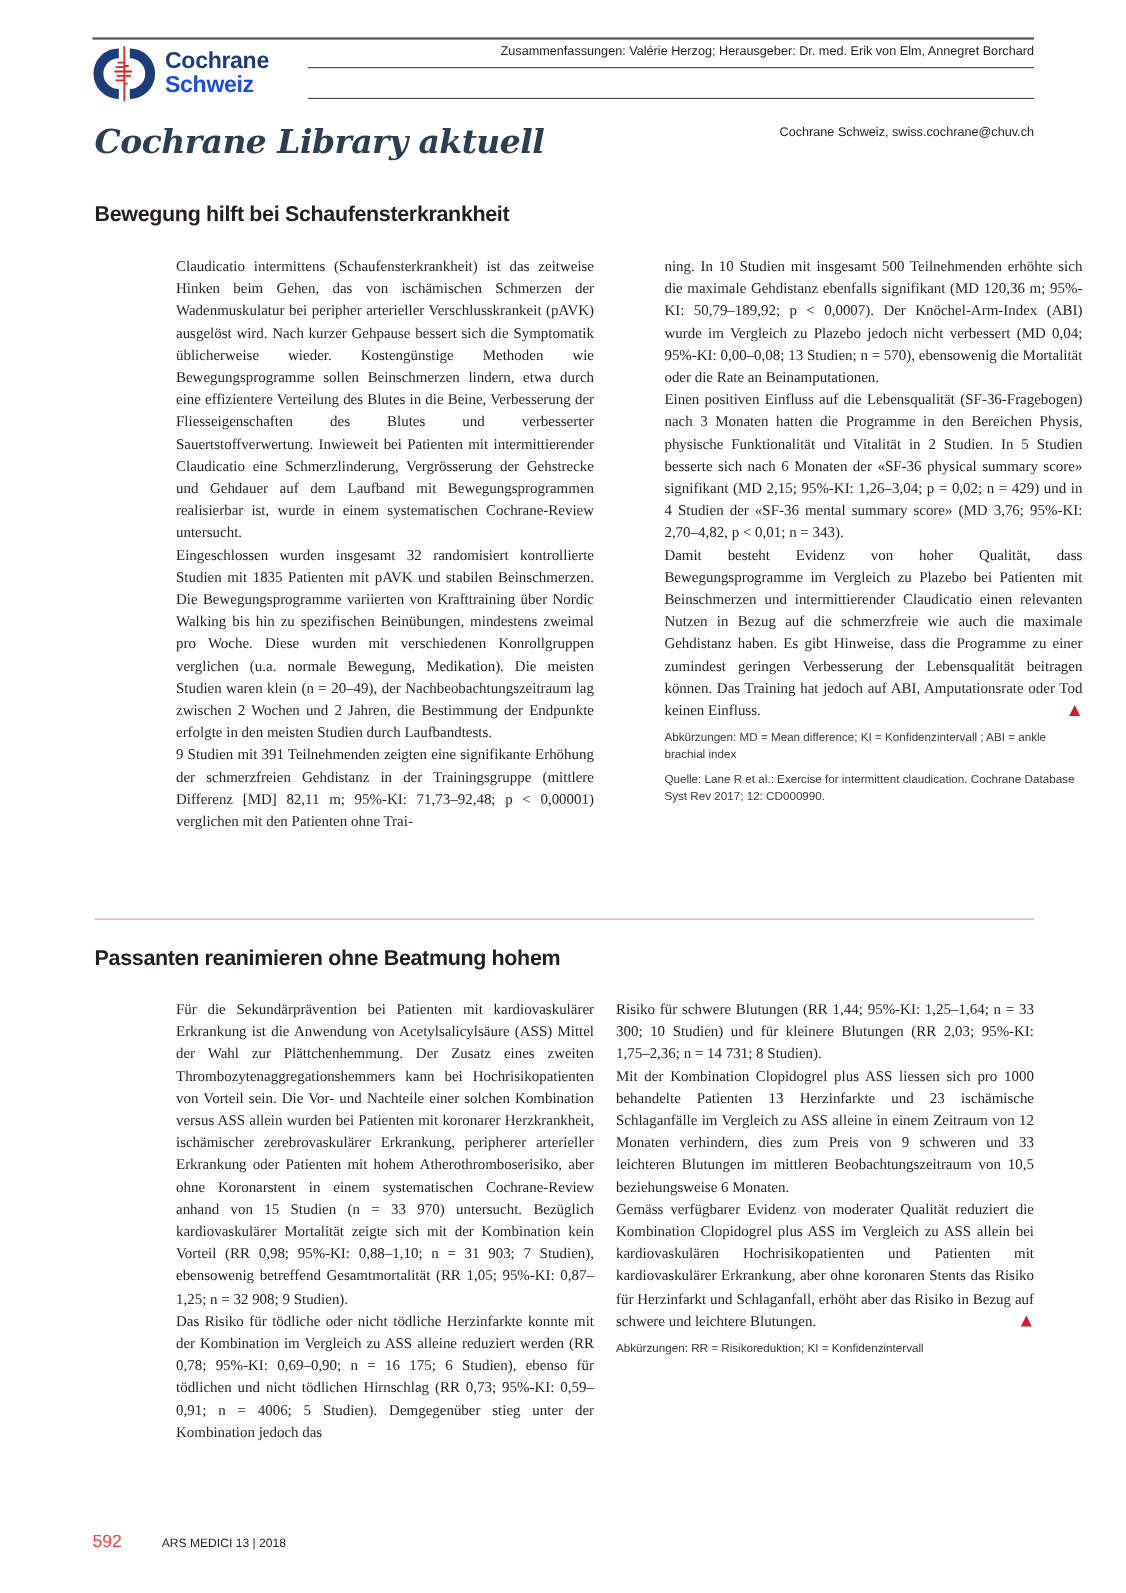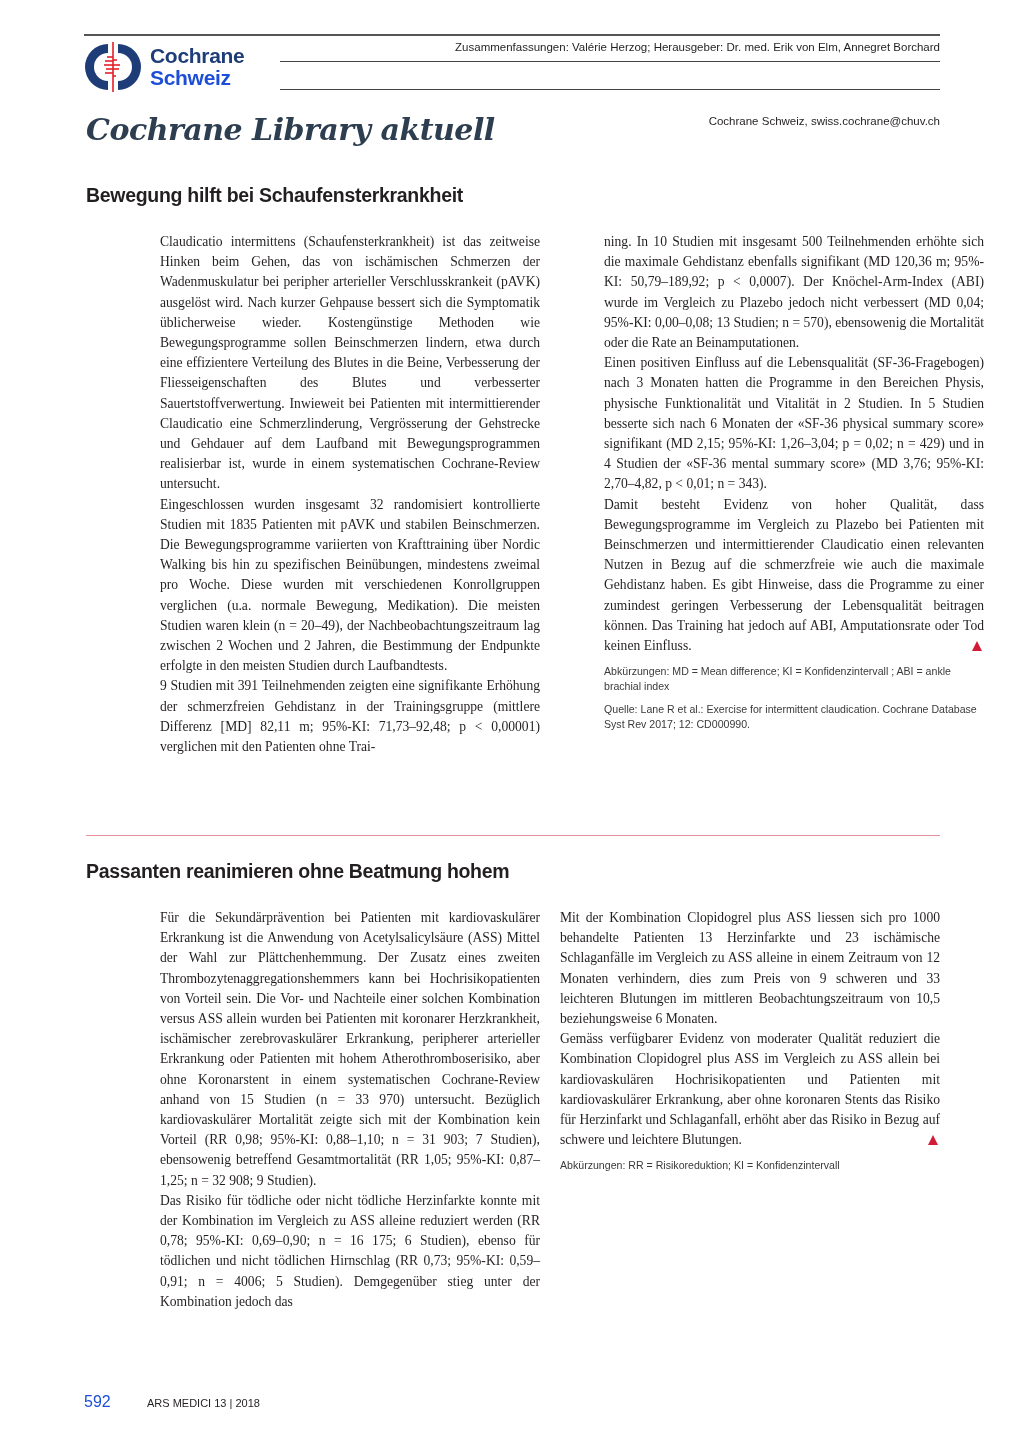--- a/index.html
+++ b/index.html
@@ -24,21 +24,21 @@
 
     .col { position: absolute; width: 380px; font-family: "Liberation Serif", serif; font-size: 13.6px; line-height: 20.2px; color: #231f20; text-align: justify; hyphens: manual; }
     .col p { margin: 0; }
 
     .meta { font-family: "Liberation Sans", sans-serif; font-size: 10.6px; line-height: 15px; color: #3a3a3a; text-align: left; margin-top: 8px; }
     .end-triangle { display: inline-block; float: right; width: 0; height: 0; border-left: 5.5px solid transparent; border-right: 5.5px solid transparent; border-bottom: 10px solid #d01c36; margin-top: 5px; margin-right: 2px; }
 
     .divider { position: absolute; left: 86px; top: 835px; width: 854px; height: 1px; background: #e8909a; }
 
     .footer { position: absolute; left: 84px; top: 1393px; font-family: "Liberation Sans", sans-serif; }
-    .footer .pageno { position: absolute; left: 0; top: 0; font-size: 16px; color: #1d4ed8; }
+    .footer .pageno { position: absolute; left: 0; top: 0; font-size: 16px; color: #ef4444; }
     .footer .journal { position: absolute; left: 63px; top: 4px; font-size: 11px; color: #231f20; white-space: nowrap; }
   </style>
 </head>
 <body>
 
 <div class="header">
   <div class="topline"></div>
   <div class="logo">
     <svg width="58" height="54" viewBox="0 0 58 54">
       <path d="M24 4 A23 23 0 0 0 24 50 L24 41 A14 14 0 0 1 24 13 Z" fill="#1e3c78"></path>
@@ -86,20 +86,21 @@
 <div class="divider"></div>
 
 <h2 class="article-title" style="top:860px;">Passanten reanimieren ohne Beatmung hohem</h2>
 
 <div class="col" style="left:160px; top:908px;">
   <p>Für die Sekundärprävention bei Patienten mit kardiovaskulärer Erkrankung ist die Anwendung von Acetylsalicylsäure (ASS) Mittel der Wahl zur Plättchenhemmung. Der Zusatz eines zweiten Thrombozytenaggregationshemmers kann bei Hochrisikopatienten von Vorteil sein. Die Vor- und Nachteile einer solchen Kombination versus ASS allein wurden bei Patienten mit koronarer Herzkrankheit, ischämischer zerebrovaskulärer Erkrankung, peripherer arterieller Erkrankung oder Patienten mit hohem Atherothromboserisiko, aber ohne Koronarstent in einem systematischen Cochrane-Review anhand von 15 Studien (n = 33 970) untersucht. Bezüglich kardiovaskulärer Mortalität zeigte sich mit der Kombination kein Vorteil (RR 0,98; 95%-KI: 0,88–1,10; n = 31 903; 7 Studien), ebensowenig betreffend Gesamtmortalität (RR 1,05; 95%-KI: 0,87–1,25; n = 32 908; 9 Studien).</p>
   <p>Das Risiko für tödliche oder nicht tödliche Herzinfarkte konnte mit der Kombination im Vergleich zu ASS alleine reduziert werden (RR 0,78; 95%-KI: 0,69–0,90; n = 16 175; 6 Studien), ebenso für tödlichen und nicht tödlichen Hirnschlag (RR 0,73; 95%-KI: 0,59–0,91; n = 4006; 5 Studien). Demgegenüber stieg unter der Kombination jedoch das</p>
 </div>
 
 <div class="col" style="left:560px; top:908px;">
+  <p>Risiko für schwere Blutungen (RR 1,44; 95%-KI: 1,25–1,64; n = 33 300; 10 Studien) und für kleinere Blutungen (RR 2,03; 95%-KI: 1,75–2,36; n = 14 731; 8 Studien).</p>
   <p>Mit der Kombination Clopidogrel plus ASS liessen sich pro 1000 behandelte Patienten 13 Herzinfarkte und 23 ischämische Schlaganfälle im Vergleich zu ASS alleine in einem Zeitraum von 12 Monaten verhindern, dies zum Preis von 9 schweren und 33 leichteren Blutungen im mittleren Beobachtungszeitraum von 10,5 beziehungsweise 6 Monaten.</p>
   <p><span>Gemäss verfügbarer Evidenz von moderater Qualität reduziert die Kombination Clopidogrel plus ASS im Vergleich zu ASS allein bei kardiovaskulären Hochrisikopatienten und Patienten mit kardiovaskulärer Erkrankung, aber ohne koronaren Stents das Risiko für Herzinfarkt und Schlaganfall, erhöht aber das Risiko in Bezug auf schwere und leichtere Blutungen.</span><span class="end-triangle"></span></p>
   <div class="meta">Abkürzungen: RR = Risikoreduktion; KI = Konfidenzintervall</div>
 </div>
 
 <div class="footer">
   <span class="pageno">592</span>
   <span class="journal">ARS MEDICI 13 | 2018</span>
 </div>
 

